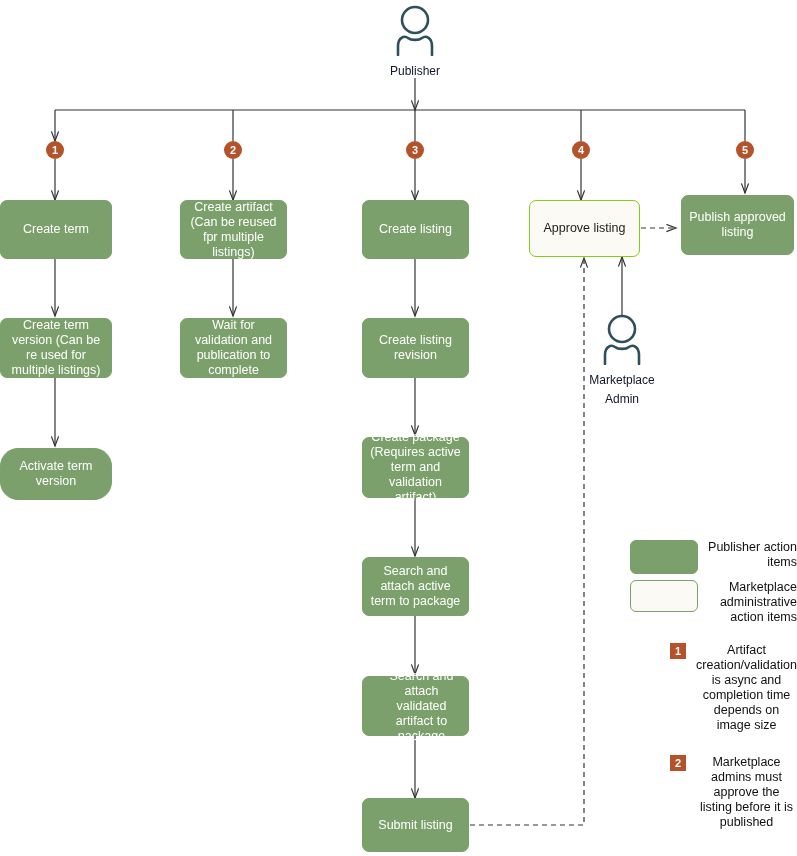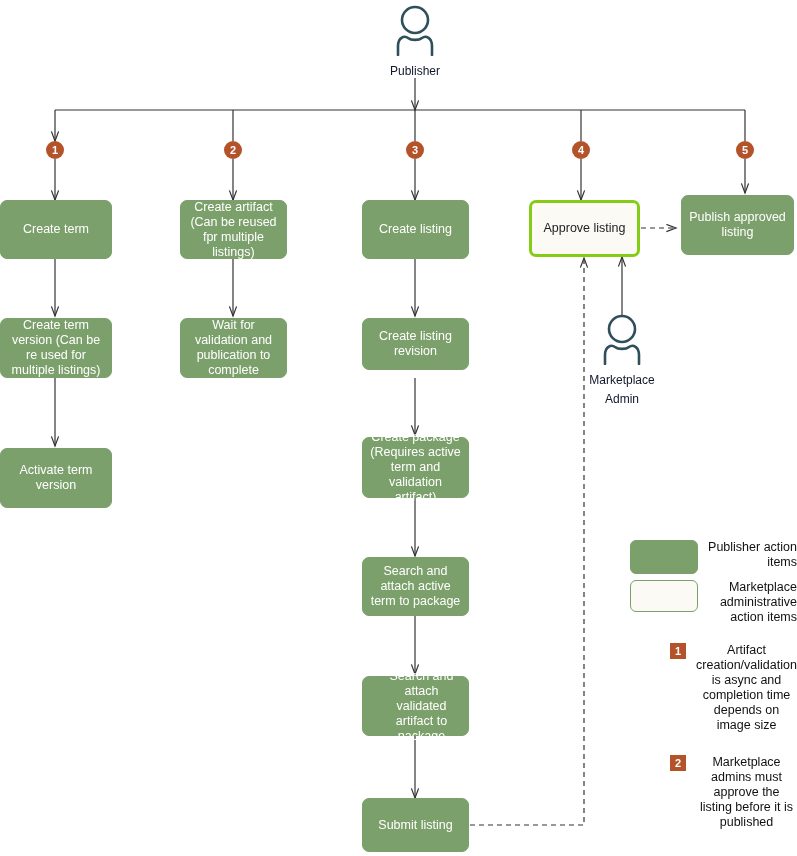--- a/index.html
+++ b/index.html
@@ -14,21 +14,21 @@
     position:absolute;box-sizing:border-box;
     display:flex;align-items:center;justify-content:center;text-align:center;
     border-radius:7px;
     font-size:12.5px;line-height:15px;
     padding:3px 5px;
   }
   .node.green{
     background:#7CA06B;color:#ffffff;border:1px solid #7CA06B;
   }
   .node.white{
-    background:#FBFAF5;color:#222222;border:3px solid #84cc16;
+    background:#FBFAF5;color:#222222;border:1px solid #84cc16;
     font-size:12.5px;
   }
   .node span{display:block;}
 
   .badge{
     position:absolute;width:18px;height:18px;border-radius:50%;
     background:#B4532A;color:#ffffff;
     font-size:11px;font-weight:bold;
     display:flex;align-items:center;justify-content:center;
     box-sizing:border-box;
@@ -132,35 +132,35 @@
   <div class="badge" style="left:406px;top:141px;">3</div>
   <div class="badge" style="left:572px;top:141px;">4</div>
   <div class="badge" style="left:736px;top:141px;">5</div>
 
   <div class="node green" style="left:0px;top:200px;width:112px;height:59px;">
     <span>Create term</span>
   </div>
   <div class="node green" style="left:0px;top:318px;width:112px;height:60px;">
     <span>Create term version (Can be re used for multiple listings)</span>
   </div>
-  <div class="node green" style="left:0px;top:448px;width:112px;height:60px;">
+  <div class="node green" style="left:0px;top:448px;width:112px;height:52px;border-radius:18px;">
     <span>Activate term version</span>
   </div>
 
   <div class="node green" style="left:180px;top:200px;width:107px;height:59px;">
     <span>Create artifact (Can be reused fpr multiple listings)</span>
   </div>
   <div class="node green" style="left:180px;top:318px;width:107px;height:60px;">
     <span>Wait for validation and publication to complete</span>
   </div>
 
   <div class="node green" style="left:362px;top:200px;width:107px;height:59px;">
     <span>Create listing</span>
   </div>
-  <div class="node green" style="left:362px;top:318px;width:107px;height:52px;">
+  <div class="node green" style="left:362px;top:318px;width:107px;height:60px;">
     <span>Create listing revision</span>
   </div>
   <div class="node green" style="left:362px;top:437px;width:107px;height:61px;">
     <span>Create package (Requires active term and validation artifact)</span>
   </div>
   <div class="node green" style="left:362px;top:557px;width:107px;height:59px;">
     <span>Search and attach active term to package</span>
   </div>
   <div class="node green" style="left:362px;top:676px;width:107px;height:60px;padding-left:17px;">
     <span>Search and attach validated artifact to package</span>

